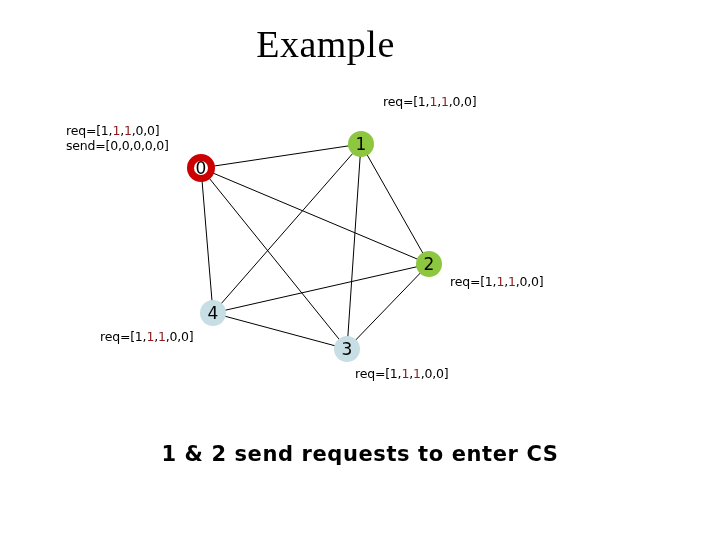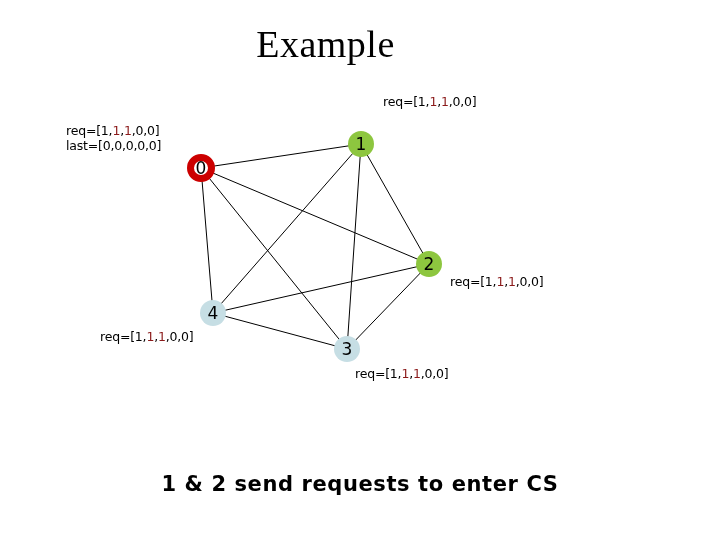--- a/index.html
+++ b/index.html
@@ -43,21 +43,21 @@
     white-space: nowrap;
     line-height: 15px;
     letter-spacing: -0.2px;
   }
   .annotation .hl {
     color: #8B1A1A;
   }
   #caption {
     position: absolute;
     left: 0;
-    top: 472px;
+    top: 442px;
     width: 720px;
     text-align: center;
     font-family: "DejaVu Sans", sans-serif;
     font-size: 21px;
     font-weight: bold;
     color: #000000;
     letter-spacing: 0.6px;
   }
   .node-label {
     font-family: "DejaVu Sans", sans-serif;
@@ -108,21 +108,21 @@
         </g>
       </g>
   </svg>
 
   <div id="annotation-layer">
       <div class="annotation" style="left: 383px; top: 94px;">
         <div><span>req=[1,</span><span class="hl">1</span><span>,</span><span class="hl">1</span><span>,0,0]</span></div>
       </div>
       <div class="annotation" style="left: 66px; top: 123px;">
         <div><span>req=[1,</span><span class="hl">1</span><span>,</span><span class="hl">1</span><span>,0,0]</span></div>
-        <div><span>last=[0,0,0,0,0]</span></div>
+        <div><span>send=[0,0,0,0,0]</span></div>
       </div>
       <div class="annotation" style="left: 450px; top: 274px;">
         <div><span>req=[1,</span><span class="hl">1</span><span>,</span><span class="hl">1</span><span>,0,0]</span></div>
       </div>
       <div class="annotation" style="left: 100px; top: 329px;">
         <div><span>req=[1,</span><span class="hl">1</span><span>,</span><span class="hl">1</span><span>,0,0]</span></div>
       </div>
       <div class="annotation" style="left: 355px; top: 366px;">
         <div><span>req=[1,</span><span class="hl">1</span><span>,</span><span class="hl">1</span><span>,0,0]</span></div>
       </div>

